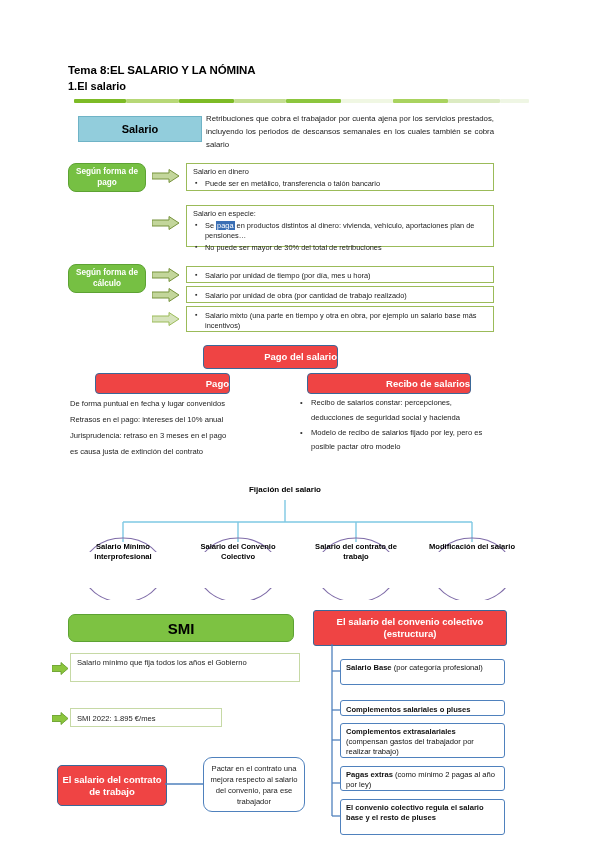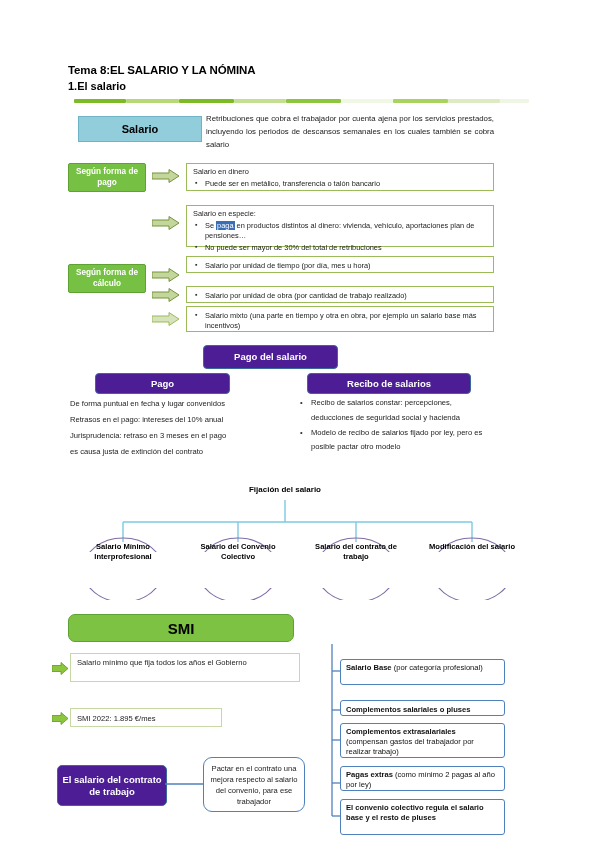--- a/index.html
+++ b/index.html
@@ -54,39 +54,39 @@
   }
   .box-green {
     background: #76C043;
     border: 1px solid #5da233;
     color: #ffffff;
     font-weight: bold;
     display: flex; align-items: center; justify-content: center;
     text-align: center;
     font-size: 8.2px;
     line-height: 1.25;
-    border-radius: 2px;
+    border-radius: 8px;
   }
   .box-green-big {
     background: #7DC242;
     border: 1.5px solid #5da233;
     border-radius: 7px;
     color: #000;
     font-weight: bold;
     display: flex; align-items: center; justify-content: center;
     text-align: center;
     font-size: 15px;
   }
   .box-blue {
-    background: #4c1d95;
+    background: #ef4444;
     border: 1px solid #3a6898;
     border-radius: 4px;
     color: #ffffff;
     font-weight: bold;
-    display: flex; align-items: center; justify-content: center;
+    display: flex; align-items: center; justify-content: flex-end;
     text-align: center;
     font-size: 9.5px;
     line-height: 1.25;
   }
   .callout {
     border: 1px solid #9BBB59;
     border-left: 1px solid #9BBB59;
     background: #ffffff;
     font-size: 7.4px;
     line-height: 1.45;
@@ -214,21 +214,21 @@
 
   <div class="abs box-green" style="left:68px;top:264px;width:76px;height:27px;">
     <span>Según forma de cálculo</span>
   </div>
 
   <div class="abs" style="left:152px;top:268px;">
     <svg class="arrow-green" width="28" height="14" viewBox="0 0 28 14">
       <path d="M0 4 H17 V0.5 L27 7 L17 13.5 V10 H0 Z" fill="#C3D69B" stroke="#77933C" stroke-width="1"></path>
     </svg>
   </div>
-  <div class="abs callout" style="left:186px;top:256px;width:308px;height:17px;padding-top:3.5px;">
+  <div class="abs callout" style="left:186px;top:266px;width:308px;height:17px;padding-top:3.5px;">
     <ul>
         <li>Salario por unidad de tiempo (por día, mes u hora)</li>
       </ul>
   </div>
 
   <div class="abs" style="left:152px;top:288px;">
     <svg class="arrow-green" width="28" height="14" viewBox="0 0 28 14">
       <path d="M0 4 H17 V0.5 L27 7 L17 13.5 V10 H0 Z" fill="#C3D69B" stroke="#77933C" stroke-width="1"></path>
     </svg>
   </div>
@@ -324,20 +324,23 @@
 
   <div class="abs" style="left:52px;top:712px;">
     <svg class="arrow-green" width="17" height="13" viewBox="0 0 17 13">
       <path d="M0 3.5 H9 V0.5 L16 6.5 L9 12.5 V9.5 H0 Z" fill="#8CC63E" stroke="#6AA02E" stroke-width="0.9"></path>
     </svg>
   </div>
   <div class="abs callout" style="left:70px;top:708px;width:152px;height:19px;border-color:#C6D9A5;padding-top:4px;">
     <div style="font-size:7.6px;">SMI 2022: 1.895 €/mes</div>
   </div>
 
+  <div class="abs box-blue" style="left:313px;top:610px;width:192px;height:34px;border-radius:3px;">
+    <span style="padding:0 6px;">El salario del convenio colectivo (estructura)</span>
+  </div>
 
   <div class="abs" style="left:328px;top:644px;width:30px;height:200px;">
     <svg width="30" height="200" viewBox="0 0 30 200">
       <line x1="4" y1="0" x2="4" y2="172" stroke="#4F81BD" stroke-width="1.3"></line>
       <line x1="4" y1="27" x2="14" y2="27" stroke="#4F81BD" stroke-width="1.3"></line>
       <line x1="4" y1="66" x2="14" y2="66" stroke="#4F81BD" stroke-width="1.3"></line>
       <line x1="4" y1="96" x2="14" y2="96" stroke="#4F81BD" stroke-width="1.3"></line>
       <line x1="4" y1="139" x2="14" y2="139" stroke="#4F81BD" stroke-width="1.3"></line>
       <line x1="4" y1="172" x2="14" y2="172" stroke="#4F81BD" stroke-width="1.3"></line>
     </svg>

